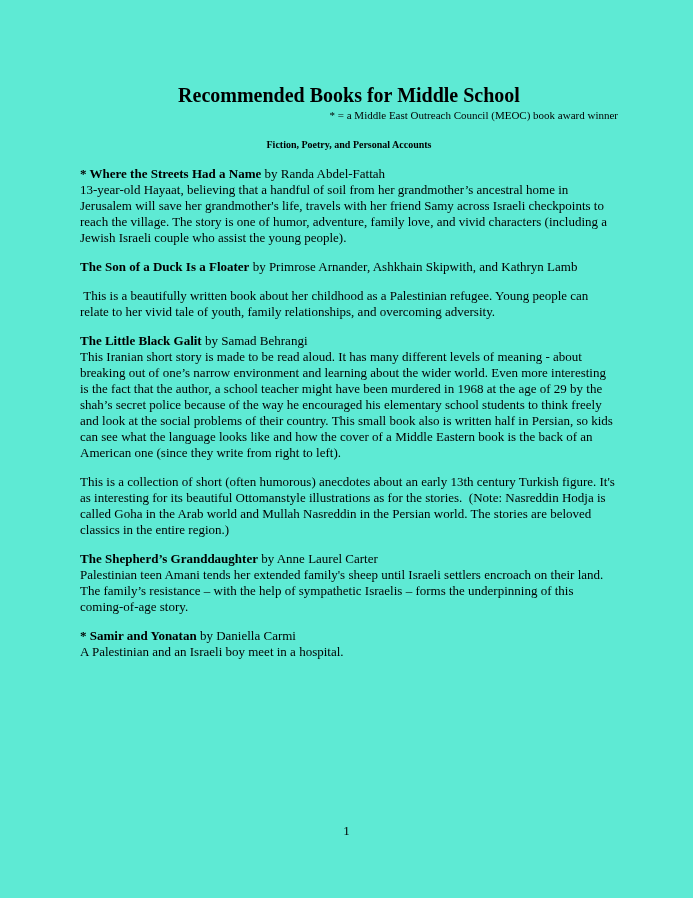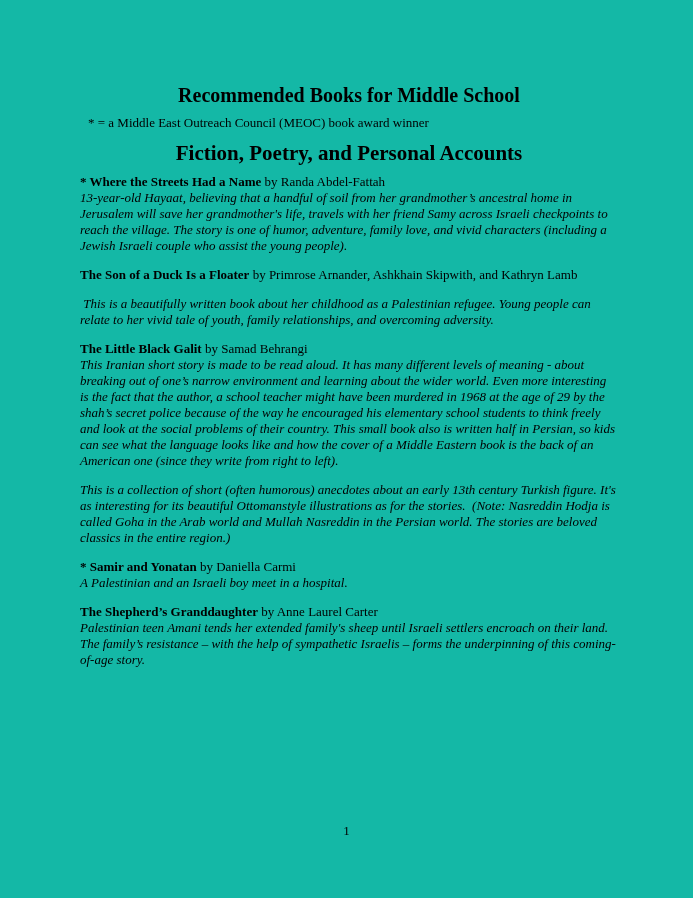--- a/index.html
+++ b/index.html
@@ -6,60 +6,59 @@
   body {
     width: 693px; height: 898px;
     background: #ffffff;
     color: #000000;
     font-family: "Liberation Serif", serif;
     overflow: hidden;
   }
   .page {
     position: relative;
     width: 693px; height: 898px;
-    background: #14b8a6;
+    background: #5eead4;
   }
   .content {
     position: absolute;
     left: 80px;
     top: 84px;
     width: 538px;
   }
   .doc-title {
     margin: 0;
     font-size: 20px;
     line-height: 23px;
     font-weight: bold;
     text-align: center;
   }
   .doc-subtitle {
-    margin: 8px;
-    font-size: 13px;
+    margin: 0;
+    font-size: 11px;
     line-height: 16px;
-    text-align: left;
+    text-align: right;
   }
   .section-heading {
     margin: 13px 0 0 0;
-    font-size: 21px;
+    font-size: 10px;
     line-height: 18px;
     font-weight: bold;
     text-align: center;
   }
   .entries {
     margin-top: 12px;
     font-size: 13px;
     line-height: 16px;
   }
   .entry { margin: 0 1px 13px 0; }
   .entry-head { margin: 0; }
   .entry-title { font-weight: bold; }
   .entry-byline { font-weight: normal; }
   .entry-desc {
     margin: 0;
-    font-style: italic;
     white-space: pre-wrap;
   }
   .page-number {
     position: absolute;
     left: 0; right: 0;
     top: 823px;
     text-align: center;
     font-size: 13px;
     line-height: 16px;
   }
@@ -95,26 +94,26 @@
       </div>
 
       <div class="entry">
         <p class="entry-desc">This is a collection of short (often humorous) anecdotes about an early 13th century Turkish figure. It's as interesting for its beautiful Ottomanstyle illustrations as for the stories.  (Note: Nasreddin Hodja is called Goha in the Arab world and Mullah Nasreddin in the Persian world. The stories are beloved classics in the entire region.)</p>
       </div>
 
       <div class="entry">
       </div>
 
       <div class="entry">
-        <p class="entry-head"><span class="entry-title">* Samir and Yonatan</span><span class="entry-byline"> by Daniella Carmi</span></p>
-        <p class="entry-desc">A Palestinian and an Israeli boy meet in a hospital.</p>
+        <p class="entry-head"><span class="entry-title">The Shepherd’s Granddaughter</span><span class="entry-byline"> by Anne Laurel Carter</span></p>
+        <p class="entry-desc">Palestinian teen Amani tends her extended family's sheep until Israeli settlers encroach on their land. The family’s resistance – with the help of sympathetic Israelis – forms the underpinning of this coming-of-age story.</p>
       </div>
 
       <div class="entry">
-        <p class="entry-head"><span class="entry-title">The Shepherd’s Granddaughter</span><span class="entry-byline"> by Anne Laurel Carter</span></p>
-        <p class="entry-desc">Palestinian teen Amani tends her extended family's sheep until Israeli settlers encroach on their land. The family’s resistance – with the help of sympathetic Israelis – forms the underpinning of this coming-of-age story.</p>
+        <p class="entry-head"><span class="entry-title">* Samir and Yonatan</span><span class="entry-byline"> by Daniella Carmi</span></p>
+        <p class="entry-desc">A Palestinian and an Israeli boy meet in a hospital.</p>
       </div>
 
     </div>
   </div>
 
   <div class="page-number">1</div>
 </div>
 
 </body></html>

